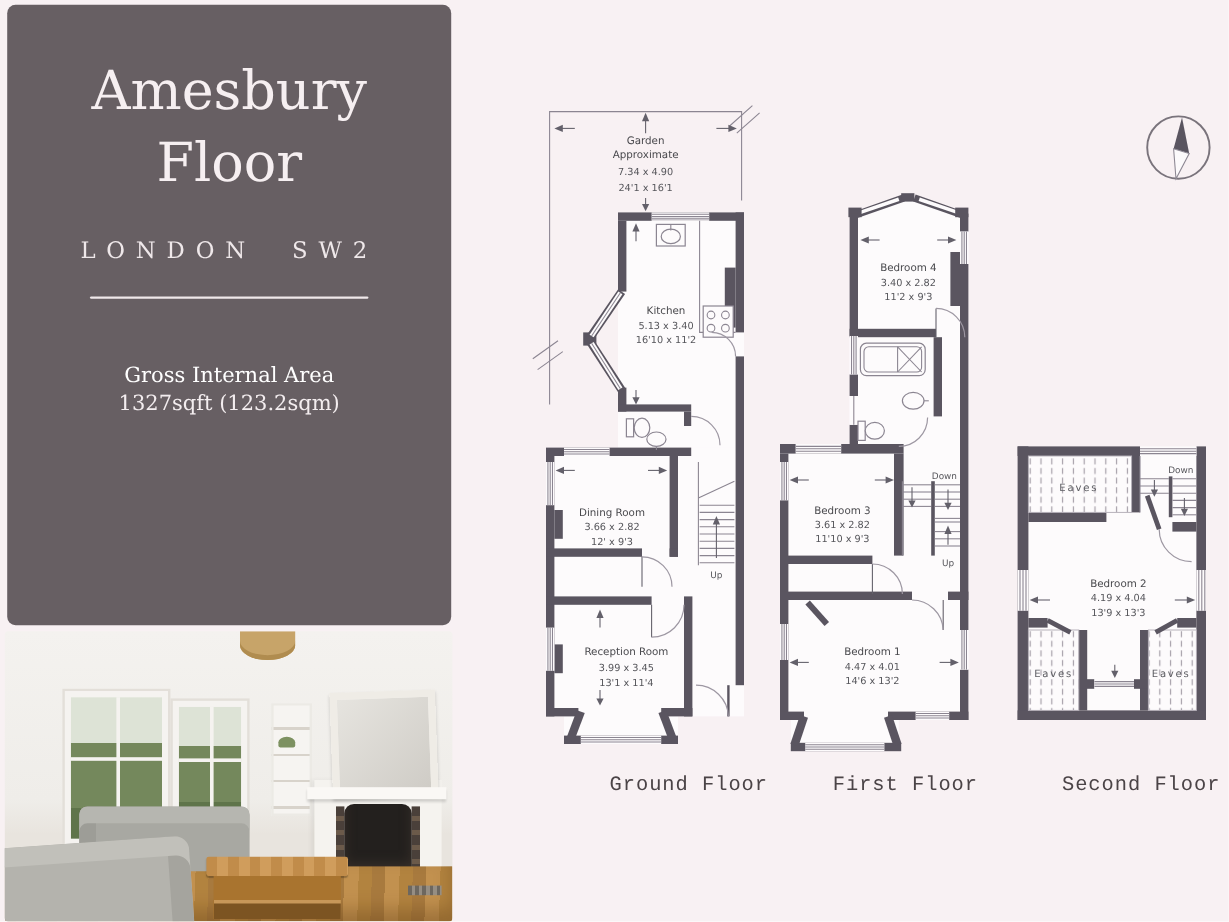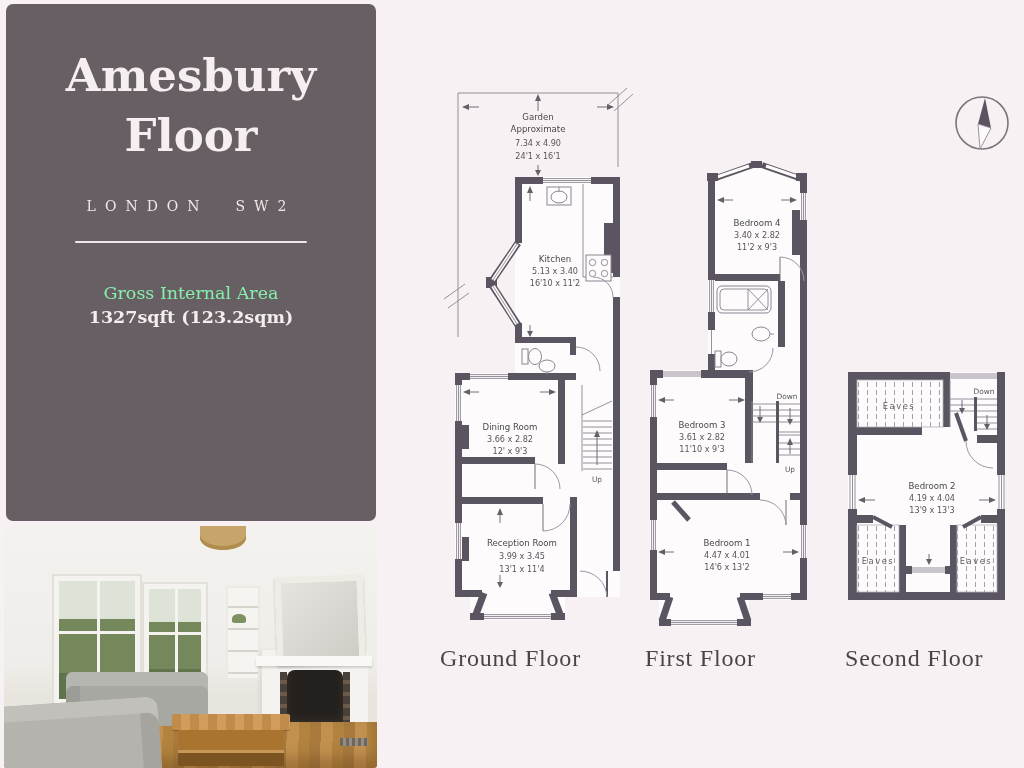--- a/index.html
+++ b/index.html
@@ -1,41 +1,41 @@
 <!DOCTYPE html>
 <html><head>
 <meta charset="utf-8">
 <style>
   html,body{margin:0;padding:0}
   .page{position:relative;width:1024px;height:768px;background:#f8f1f3;overflow:hidden;font-family:"DejaVu Sans",sans-serif}
   
   .panel{position:absolute;left:6px;top:4px;width:370px;height:517px;background:#675f63;border-radius:7px;color:#f4edef;text-align:center}
-  .panel .title{margin-top:42px;font-family:"DejaVu Serif",serif;font-size:45px;line-height:60px;font-weight:700;color:#f6eff1}
-  .panel .loc{margin-top:32px;font-family:"DejaVu Serif",serif;font-size:14px;letter-spacing:9px;color:#efe8ea;white-space:pre}
+  .panel .title{margin-top:42px;font-family:"DejaVu Serif",serif;font-size:45px;line-height:60px;font-weight:400;color:#f6eff1}
+  .panel .loc{margin-top:32px;font-family:"DejaVu Serif",serif;font-size:19px;letter-spacing:9px;color:#efe8ea;white-space:pre}
   .panel .divider{width:232px;height:2px;background:#efe8ea;margin:27px auto 0;border-radius:1px}
-  .panel .area-label{margin-top:40px;font-family:"DejaVu Serif",serif;font-size:17.5px;color:#86efac}
-  .panel .area-value{margin-top:4px;font-family:"DejaVu Serif",serif;font-size:17.5px;font-weight:700;color:#f3edef}
+  .panel .area-label{margin-top:54px;font-family:"DejaVu Serif",serif;font-size:17.5px;color:#ffffff}
+  .panel .area-value{margin-top:4px;font-family:"DejaVu Serif",serif;font-size:17.5px;font-weight:400;color:#f3edef}
   .panel .disclaimer{margin:50px auto 0;width:250px;font-family:"DejaVu Serif",serif;font-size:13px;line-height:1.42;color:#d8d1d4;text-align:left}
   
   .plan{position:absolute}
   .plan .w{fill:#5a5560}
   .plan .wl{stroke:#5a5560;fill:none}
   .plan .win{fill:#fdfbfc}
   .plan .ln{stroke:#8b8591;stroke-width:0.9;fill:none}
   .plan .arc{stroke:#9d97a2;stroke-width:1;fill:none}
   .plan .fx{stroke:#8b8591;stroke-width:1;fill:#fdfbfc}
   .plan .ar{stroke:#63606a;stroke-width:0.9}
   .plan .ah{fill:#63606a}
   .plan .room{fill:#fdfbfc}
   .plan text{font-family:"DejaVu Sans",sans-serif;fill:#48484c;text-anchor:middle}
   .plan .rn{font-size:8.6px}
   .plan .rd{font-size:8.1px;fill:#55555a}
   .plan .st{font-size:7.4px;fill:#55555a}
   .plan .ev{font-size:8.4px;letter-spacing:1.5px;fill:#5d5d62}
-  .floor-label{position:absolute;top:645px;font-family:Liberation Serif, serif;font-size:24px;color:#4b4447;text-align:left;letter-spacing:0.8px}
+  .floor-label{position:absolute;top:645px;font-family:Liberation Mono, monospace;font-size:17px;color:#4b4447;text-align:right;letter-spacing:0.8px}
   
   .photo{position:absolute;left:4px;top:526px;width:373px;height:242px;border-radius:3px;overflow:hidden;background:linear-gradient(180deg,#f4f2ef 0%,#efede9 58%,#e8e4de 70%)}
   .photo div{position:absolute}
   .ph-light{left:196px;top:0;width:46px;height:24px;border-radius:0 0 100% 100%;background:#c7a469;box-shadow:inset 0 -4px 0 #b08c4f}
   .ph-win{background:linear-gradient(180deg,#dde3d6 0 32%,#74885c 32% 78%,#5f744a 78% 100%);border:5px solid #f5f3f0;box-shadow:0 0 0 2px #e3dfd9}
   .ph-win1{left:50px;top:50px;width:76px;height:118px}
   .ph-win2{left:140px;top:58px;width:52px;height:102px}
   .ph-bar-v{left:50%;top:0;width:3px;height:100%;background:#f5f3f0}
   .ph-bar-h{left:0;top:42%;width:100%;height:3px;background:#f5f3f0}
   .ph-shelves{left:222px;top:60px;width:34px;height:94px;background:repeating-linear-gradient(180deg,#f6f4f1 0 20px,#d8d3cb 20px 22px);box-shadow:inset 0 0 0 2px #eceae5}

